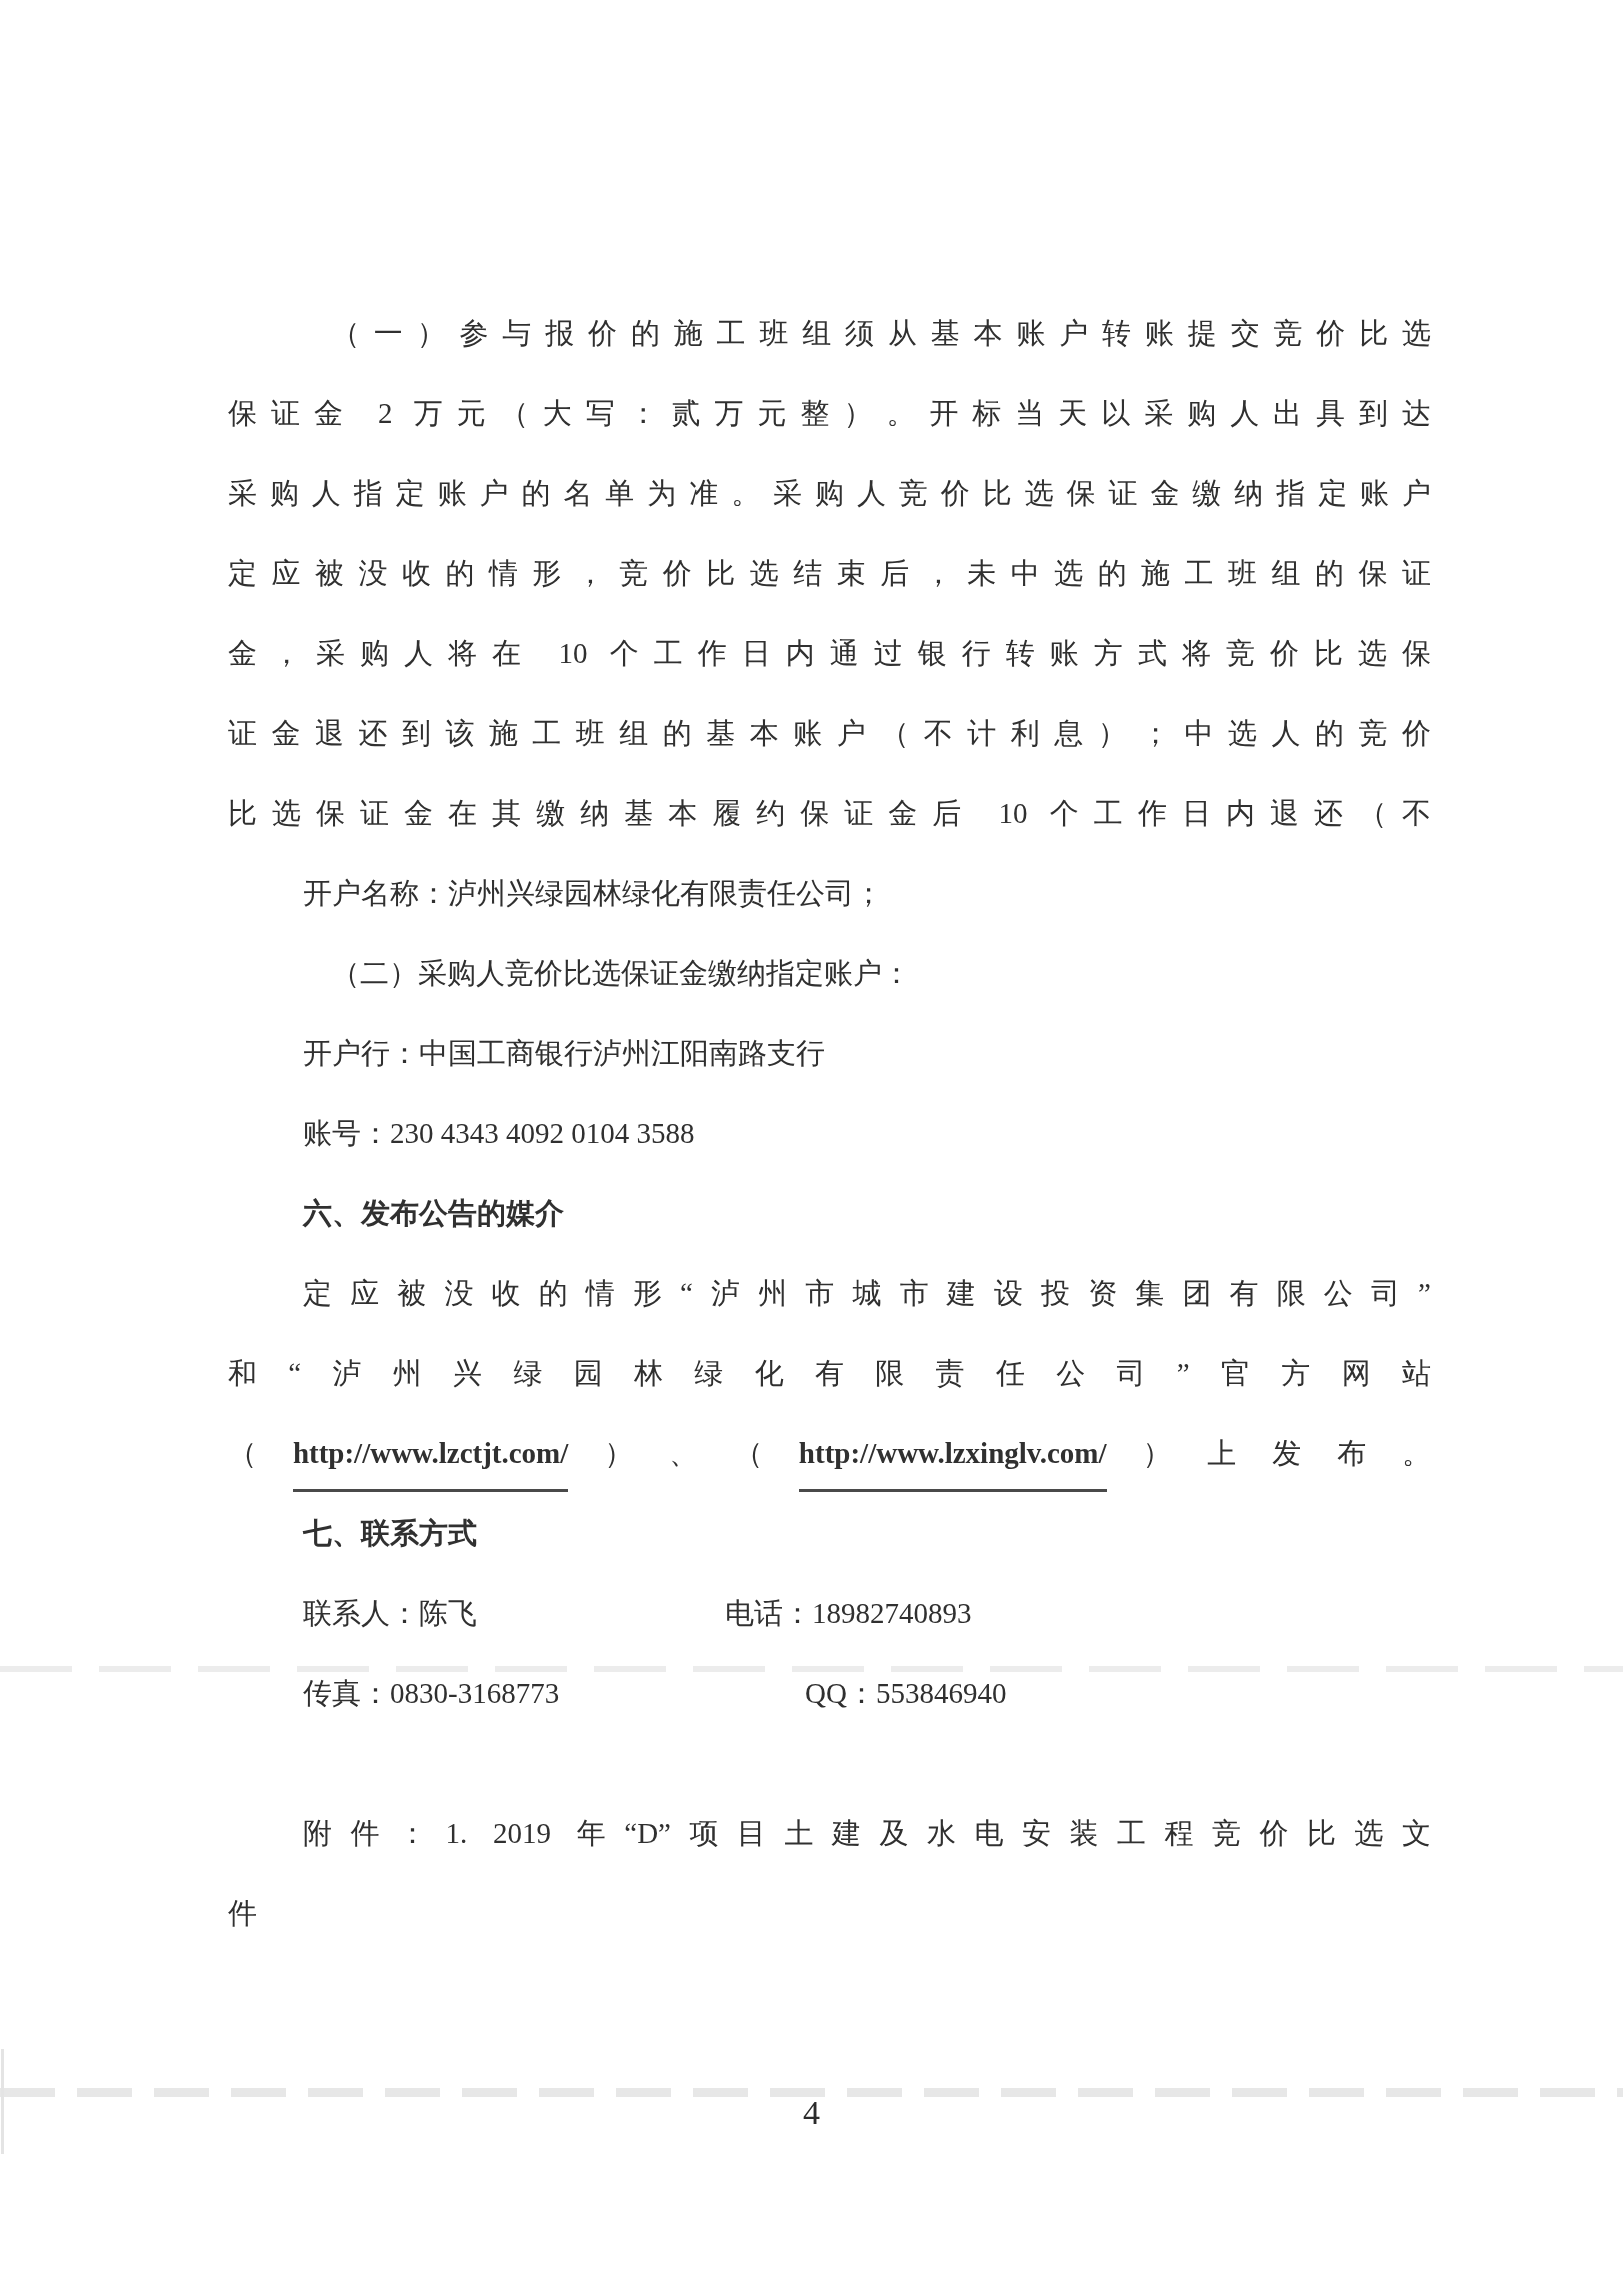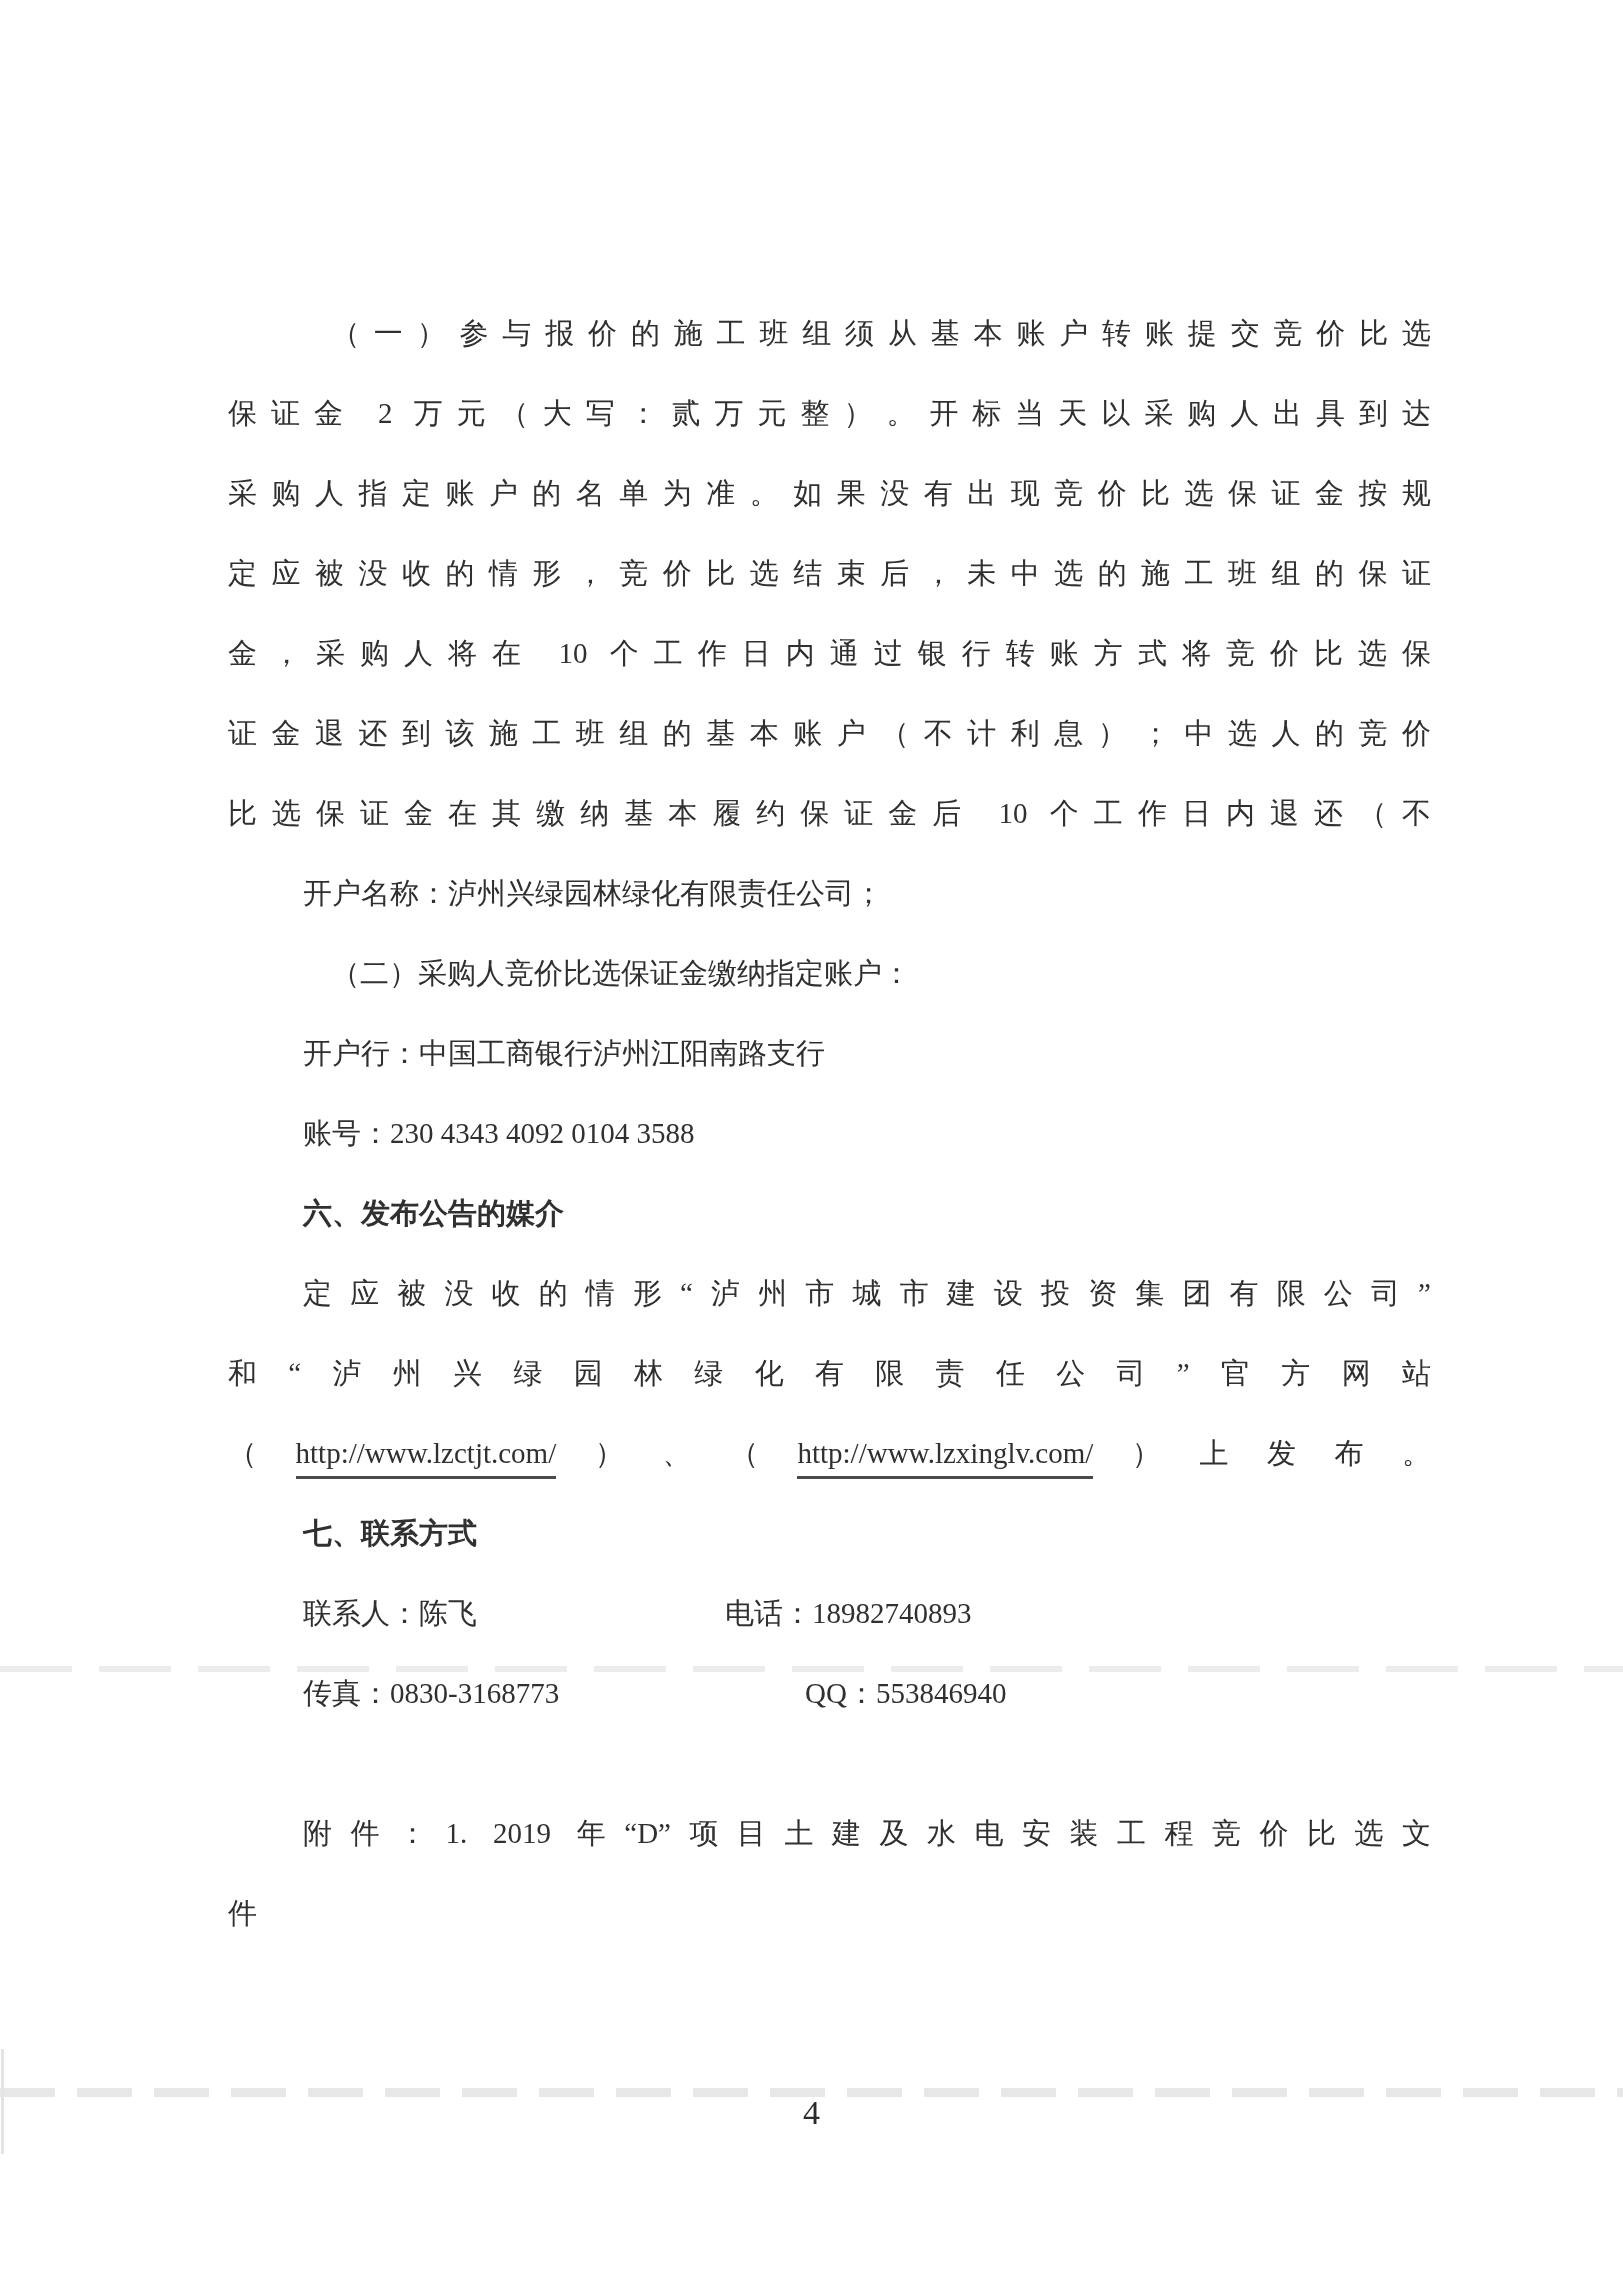--- a/index.html
+++ b/index.html
@@ -34,21 +34,22 @@
     z-index: 2;
   }
   .line { margin: 0; white-space: normal; }
   .fill { text-align: justify; text-align-last: justify; }
   .ind-lg { text-indent: 103px; }
   .ind { text-indent: 75px; }
   .bold { font-weight: bold; }
 
   .url {
     border-bottom: 3.9px solid #4a4a4a;
-    padding-bottom: 7px;
+    padding-bottom: 20px;
+    font-weight: bold;
   }
 
   .row { position: relative; height: 80px; }
   .row .c1 { position: absolute; left: 75px; top: 0; }
   .row-contact .c2 { position: absolute; left: 497px; top: 0; }
   .row-fax .c2 { position: absolute; left: 577px; top: 0; }
 
   .attach-first { margin-top: 60px; }
 
   .pagenum {
@@ -68,21 +69,21 @@
 <div class="page">
 
   <div class="band band1"></div>
   <div class="band band2"></div>
   <div class="edge-mark"></div>
 
   <div class="doc">
 
     <p class="line fill ind-lg">（一）参与报价的施工班组须从基本账户转账提交竞价比选</p>
     <p class="line fill">保证金 2 万元（大写：贰万元整）。开标当天以采购人出具到达</p>
-    <p class="line fill">采购人指定账户的名单为准。如果没有出现竞价比选保证金按规</p>
+    <p class="line fill">采购人指定账户的名单为准。采购人竞价比选保证金缴纳指定账户</p>
     <p class="line fill">定应被没收的情形，竞价比选结束后，未中选的施工班组的保证</p>
     <p class="line fill">金，采购人将在 10 个工作日内通过银行转账方式将竞价比选保</p>
     <p class="line fill">证金退还到该施工班组的基本账户（不计利息）；中选人的竞价</p>
     <p class="line fill">比选保证金在其缴纳基本履约保证金后 10 个工作日内退还（不</p>
 
     <p class="line ind">开户名称：泸州兴绿园林绿化有限责任公司；</p>
     <p class="line ind-lg">（二）采购人竞价比选保证金缴纳指定账户：</p>
     <p class="line ind">开户行：中国工商银行泸州江阳南路支行</p>
     <p class="line ind">账号：230 4343 4092 0104 3588</p>
 

